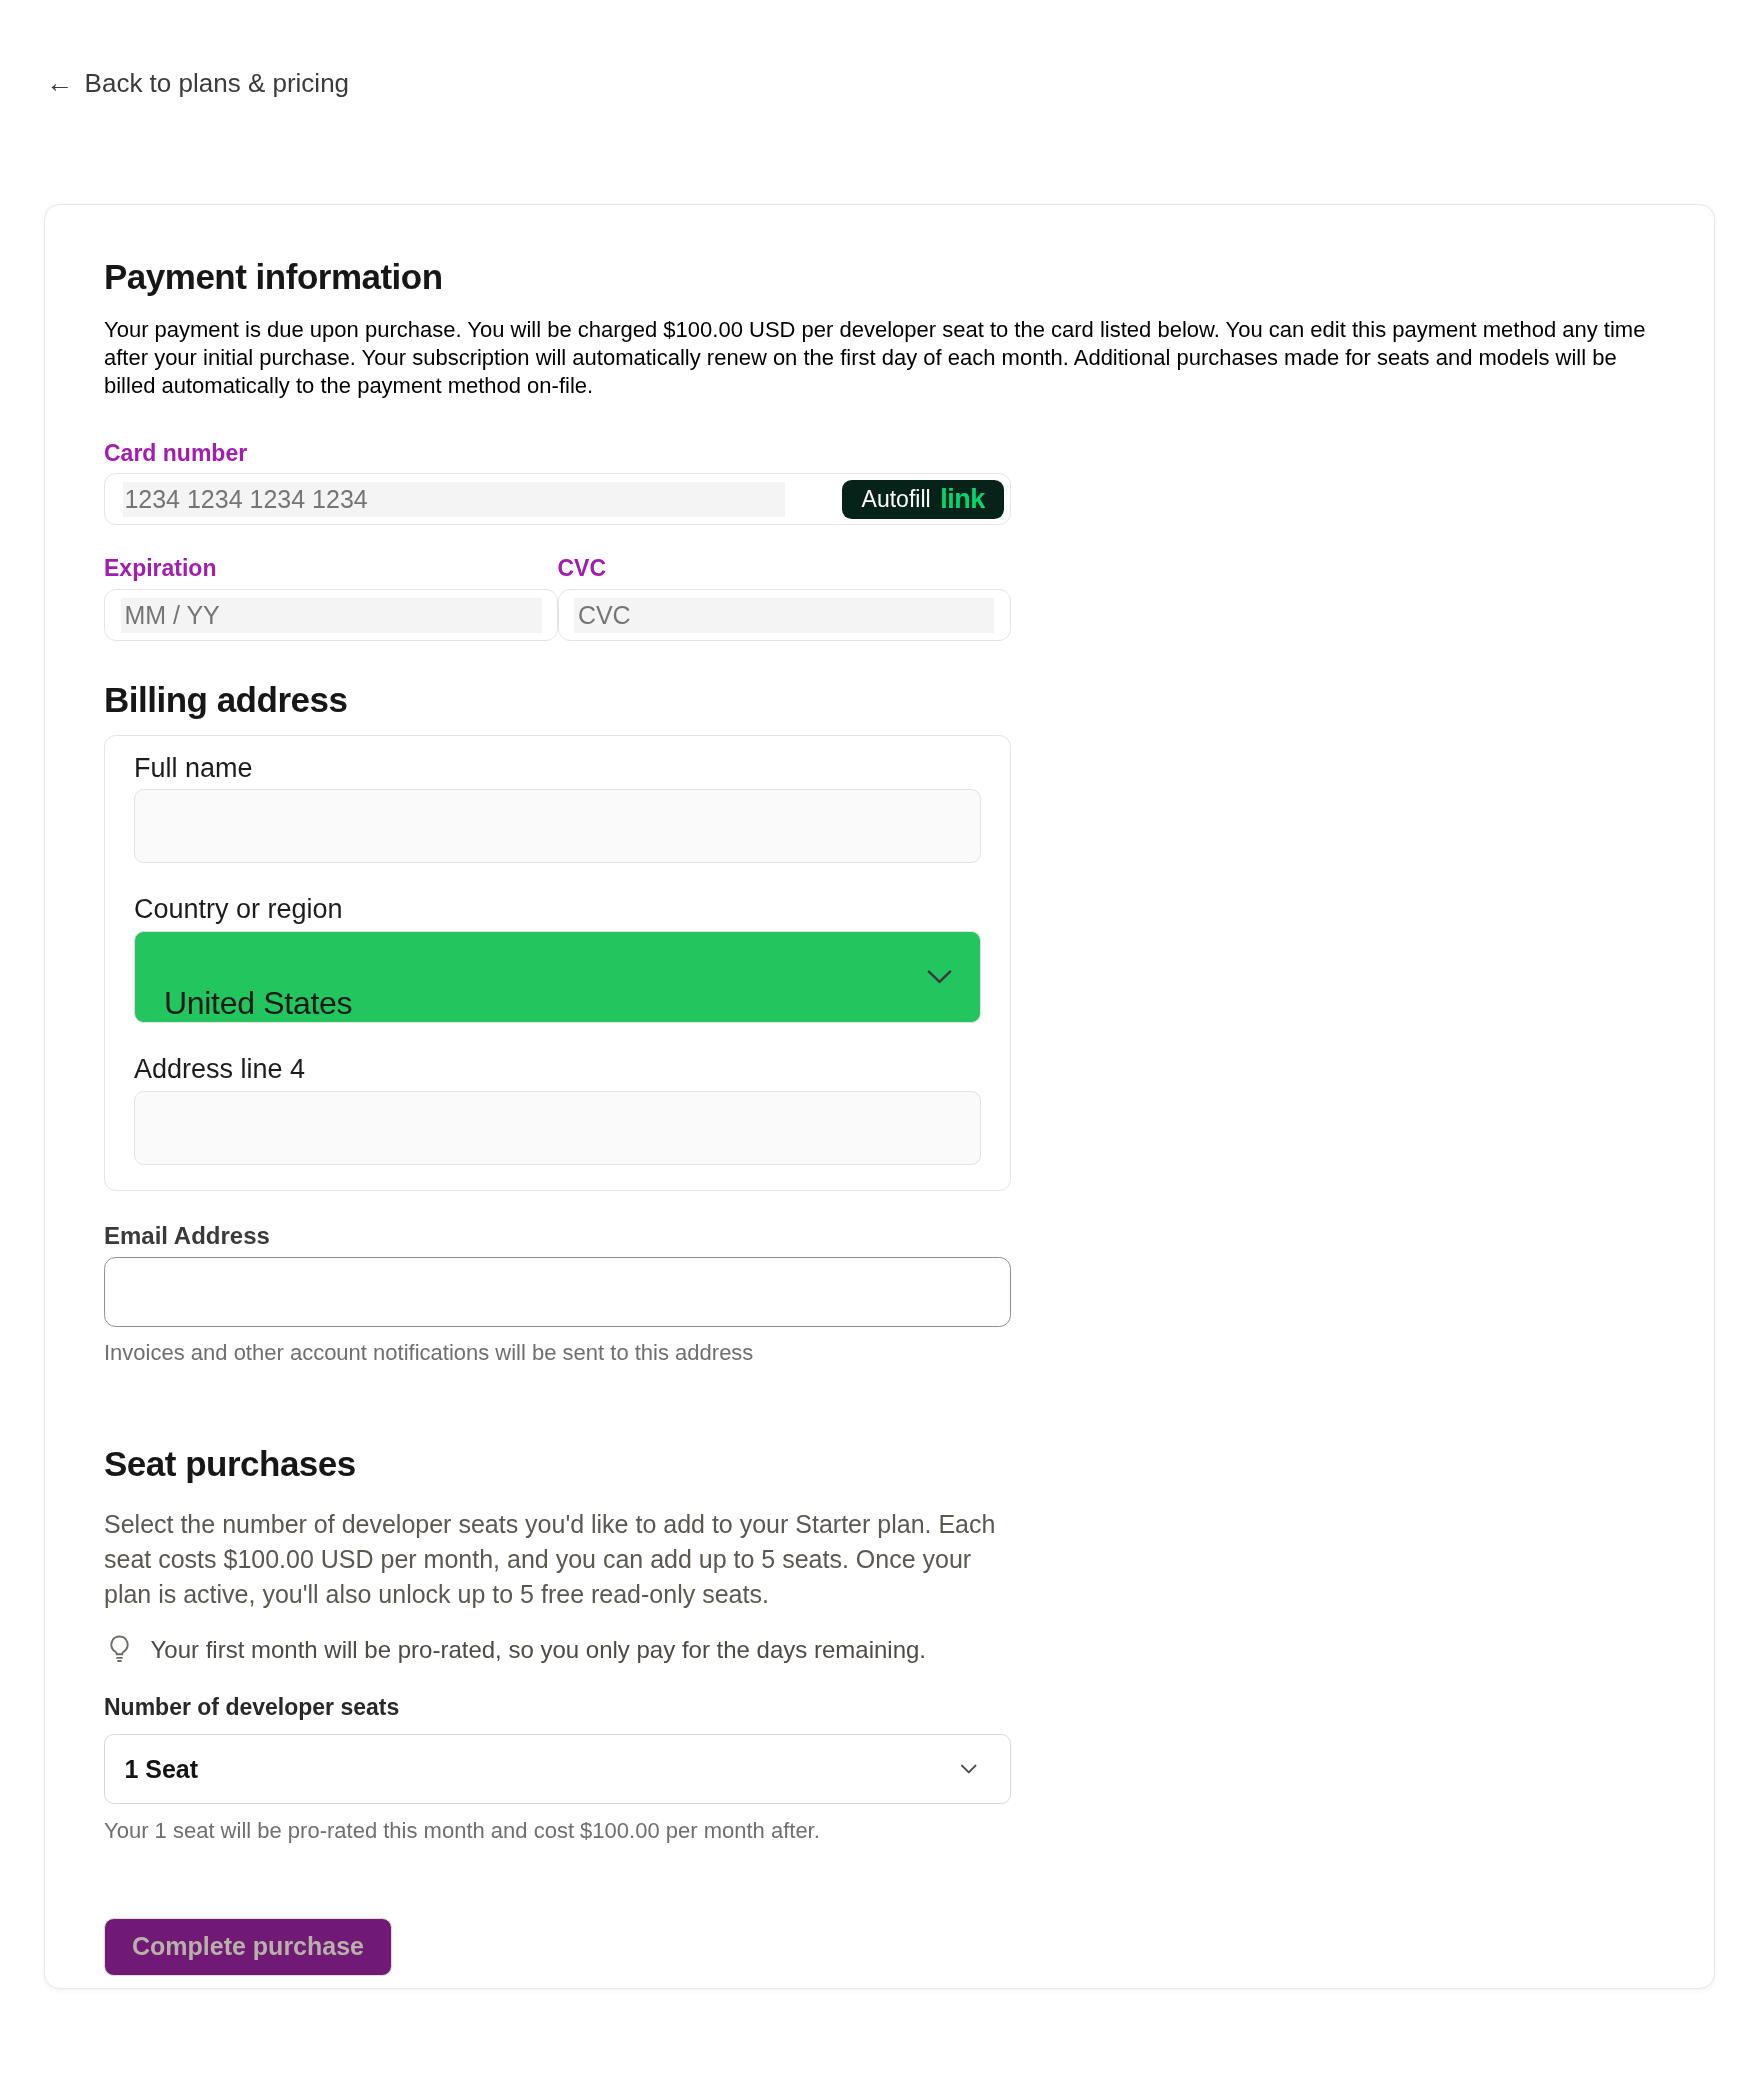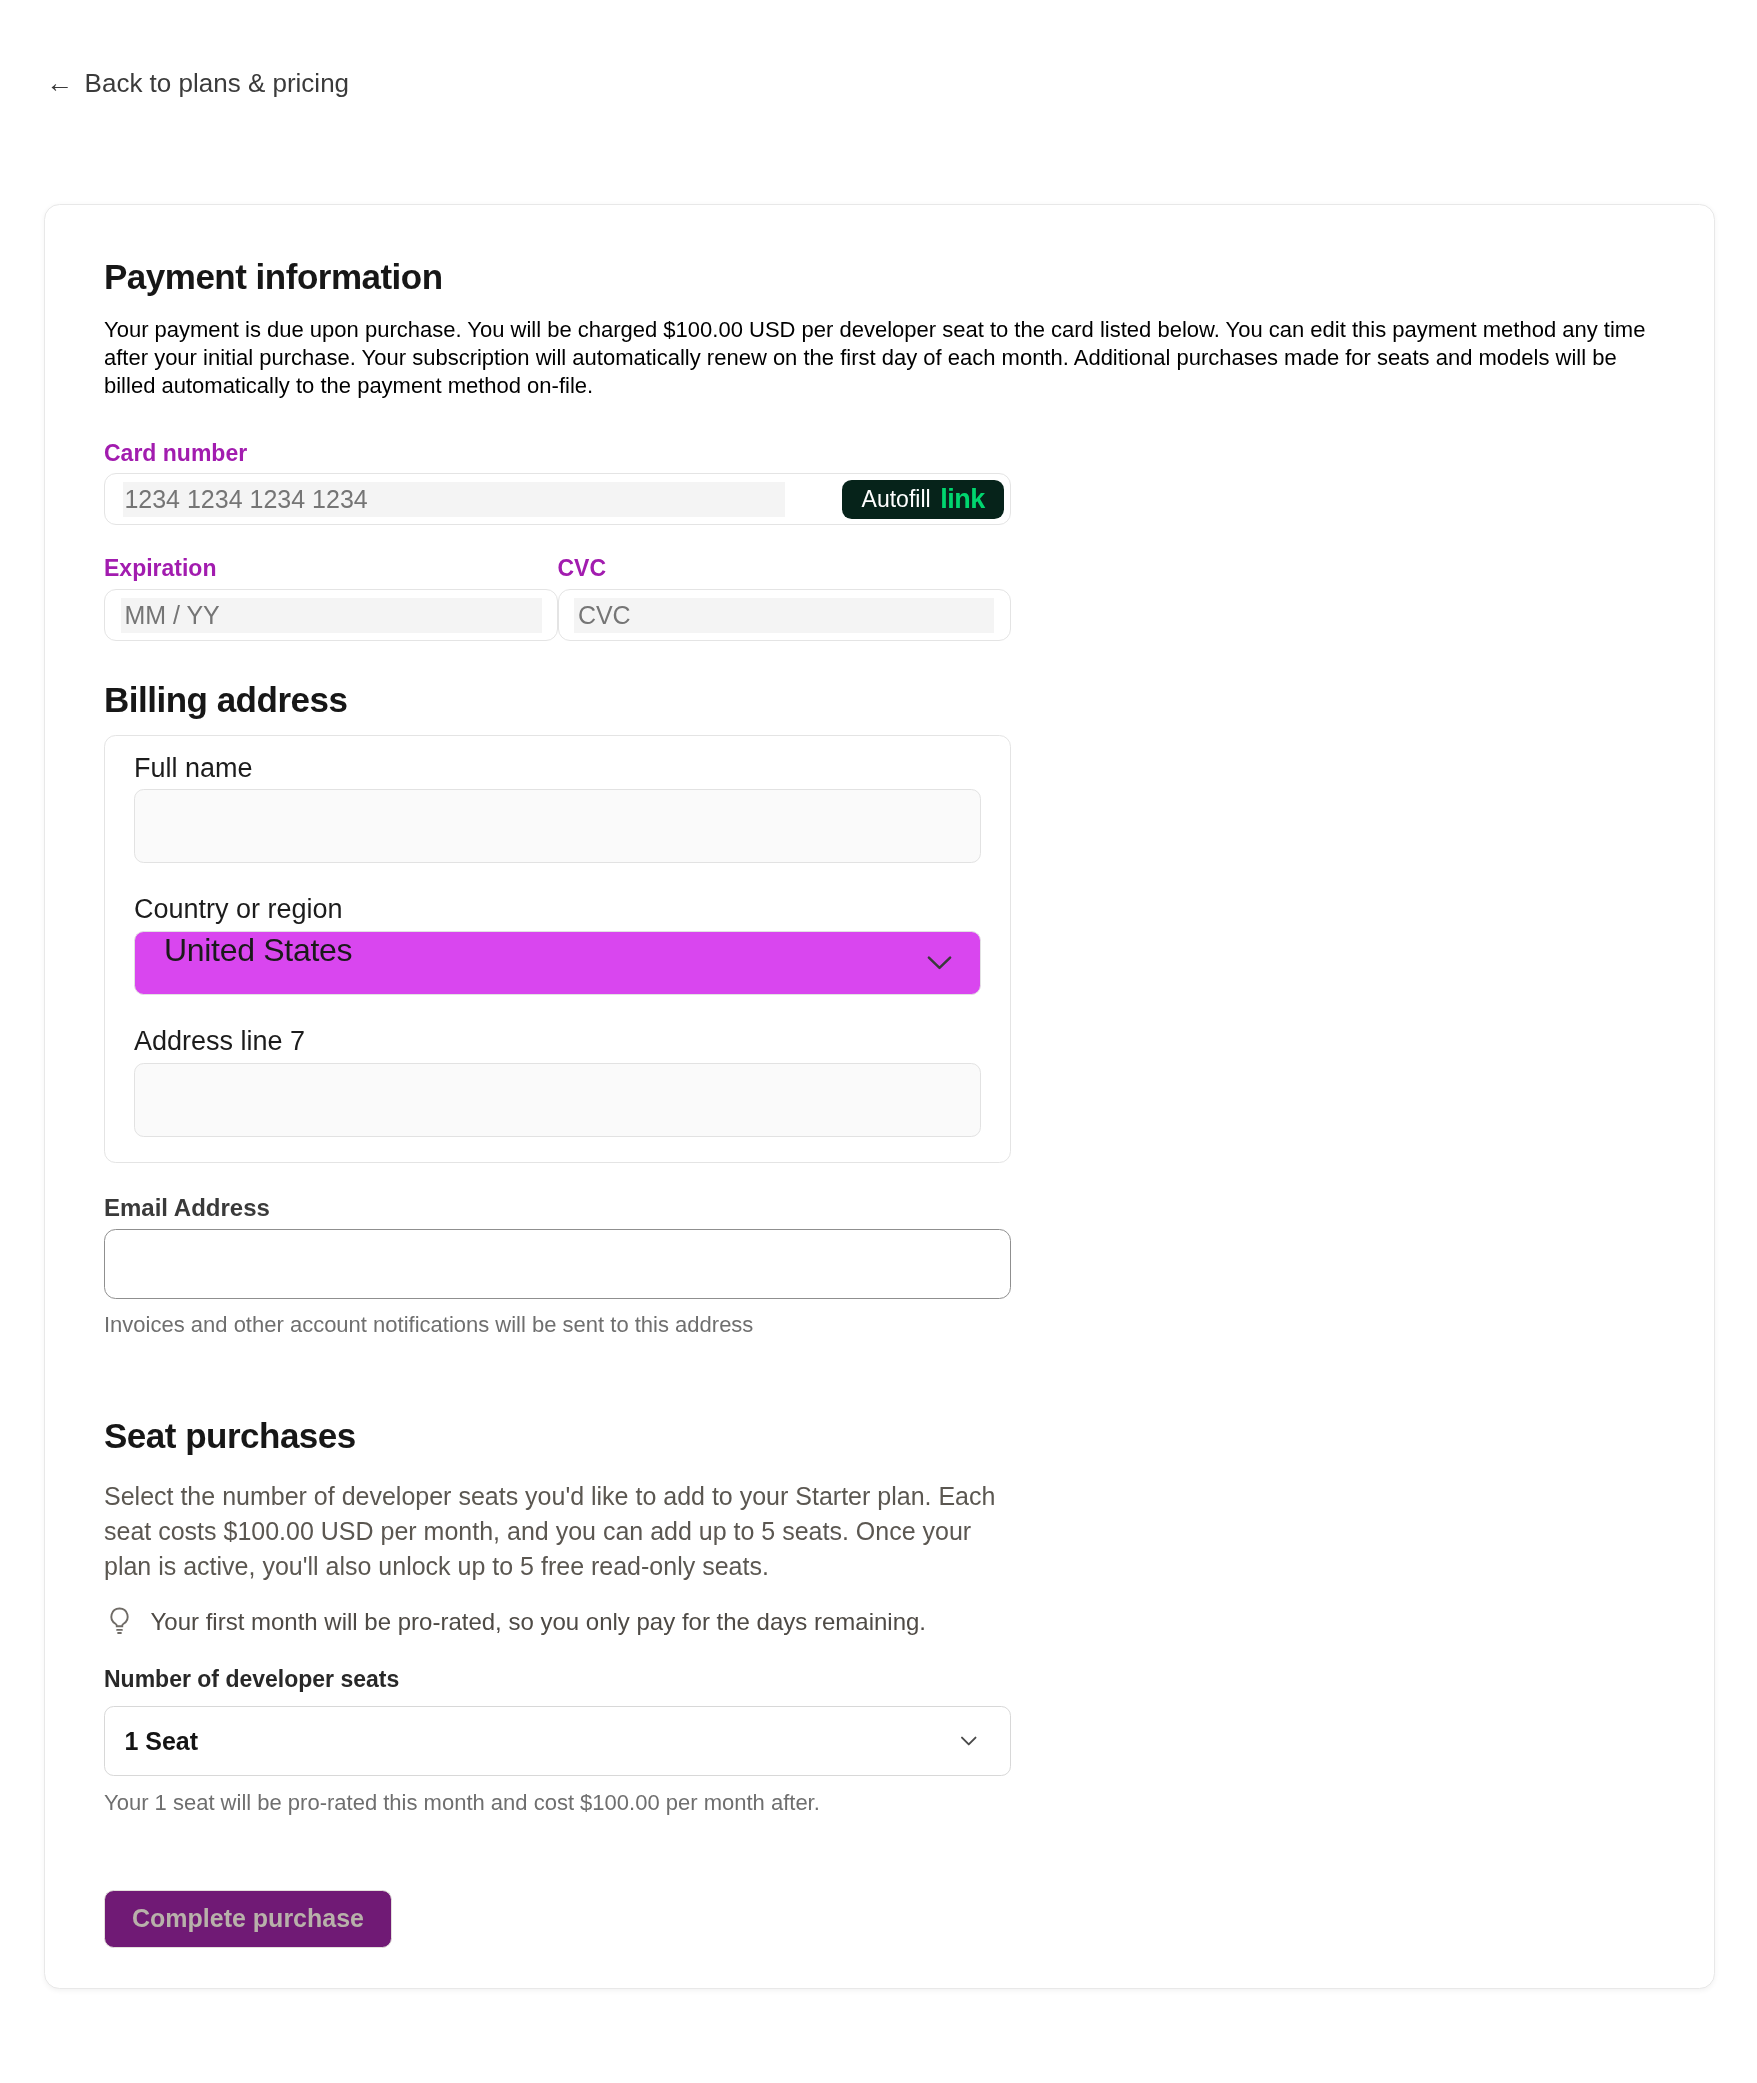--- a/index.html
+++ b/index.html
@@ -103,23 +103,23 @@
   }
   .addr-label + .addr-label, .mt-field { margin-top: 31px; }
   .addr-input {
     display: block; width: 100%; height: 74px;
     margin-top: 5.8px;
     border: 1px solid #e2e2e2; border-radius: 9.7px; background: #fafafa;
     font-family: inherit; font-size: 27px; color: #1a1a1a;
     padding: 0 21.3px; outline: none;
   }
   .select-box {
-    position: relative; display: flex; align-items: flex-start;
-    width: 100%; height: 64px; margin-top: 5.8px;
-    border: 1px solid #e2e2e2; border-radius: 9.7px; background: #d946ef;
+    position: relative; display: flex; align-items: flex-end;
+    width: 100%; height: 92px; margin-top: 5.8px;
+    border: 1px solid #e2e2e2; border-radius: 9.7px; background: #22c55e;
     padding: 0 29px; cursor: pointer;
   }
   .select-value { font-size: 32px; color: #1a1a1a; letter-spacing: -0.3px; }
   .select-chevron { position: absolute; right: 27px; top: 50%; transform: translateY(-50%); }
 
   .email-label {
     display: block; margin-top: 29px;
     font-size: 24px; line-height: 31px; font-weight: 700; color: #3a3a3a;
   }
   .email-input {
@@ -205,21 +205,21 @@
       <input class="addr-input" type="text" value="" style="">
 
       <label class="addr-label mt-field">Country or region</label>
       <div class="select-box">
         <span class="select-value">United States</span>
         <svg class="select-chevron" width="27" height="17.5" viewBox="0 0 28 18" fill="none">
           <path d="M3 3.5 L14 14 L25 3.5" stroke="#3a3a3a" stroke-width="2.6" stroke-linecap="round" stroke-linejoin="round"></path>
         </svg>
       </div>
 
-      <label class="addr-label mt-field">Address line 7</label>
+      <label class="addr-label mt-field">Address line 4</label>
       <input class="addr-input" type="text" value="" style="">
     </div>
 
     <label class="email-label">Email Address</label>
     <input class="email-input" type="text" value="" style="">
     <p class="helper-text">Invoices and other account notifications will be sent to this address</p>
 
     <h2 class="section-heading seats-heading">Seat purchases</h2>
     <p class="seats-desc">Select the number of developer seats you'd like to add to your Starter plan. Each seat costs $100.00 USD per month, and you can add up to 5 seats. Once your plan is active, you'll also unlock up to 5 free read-only seats.</p>
 

